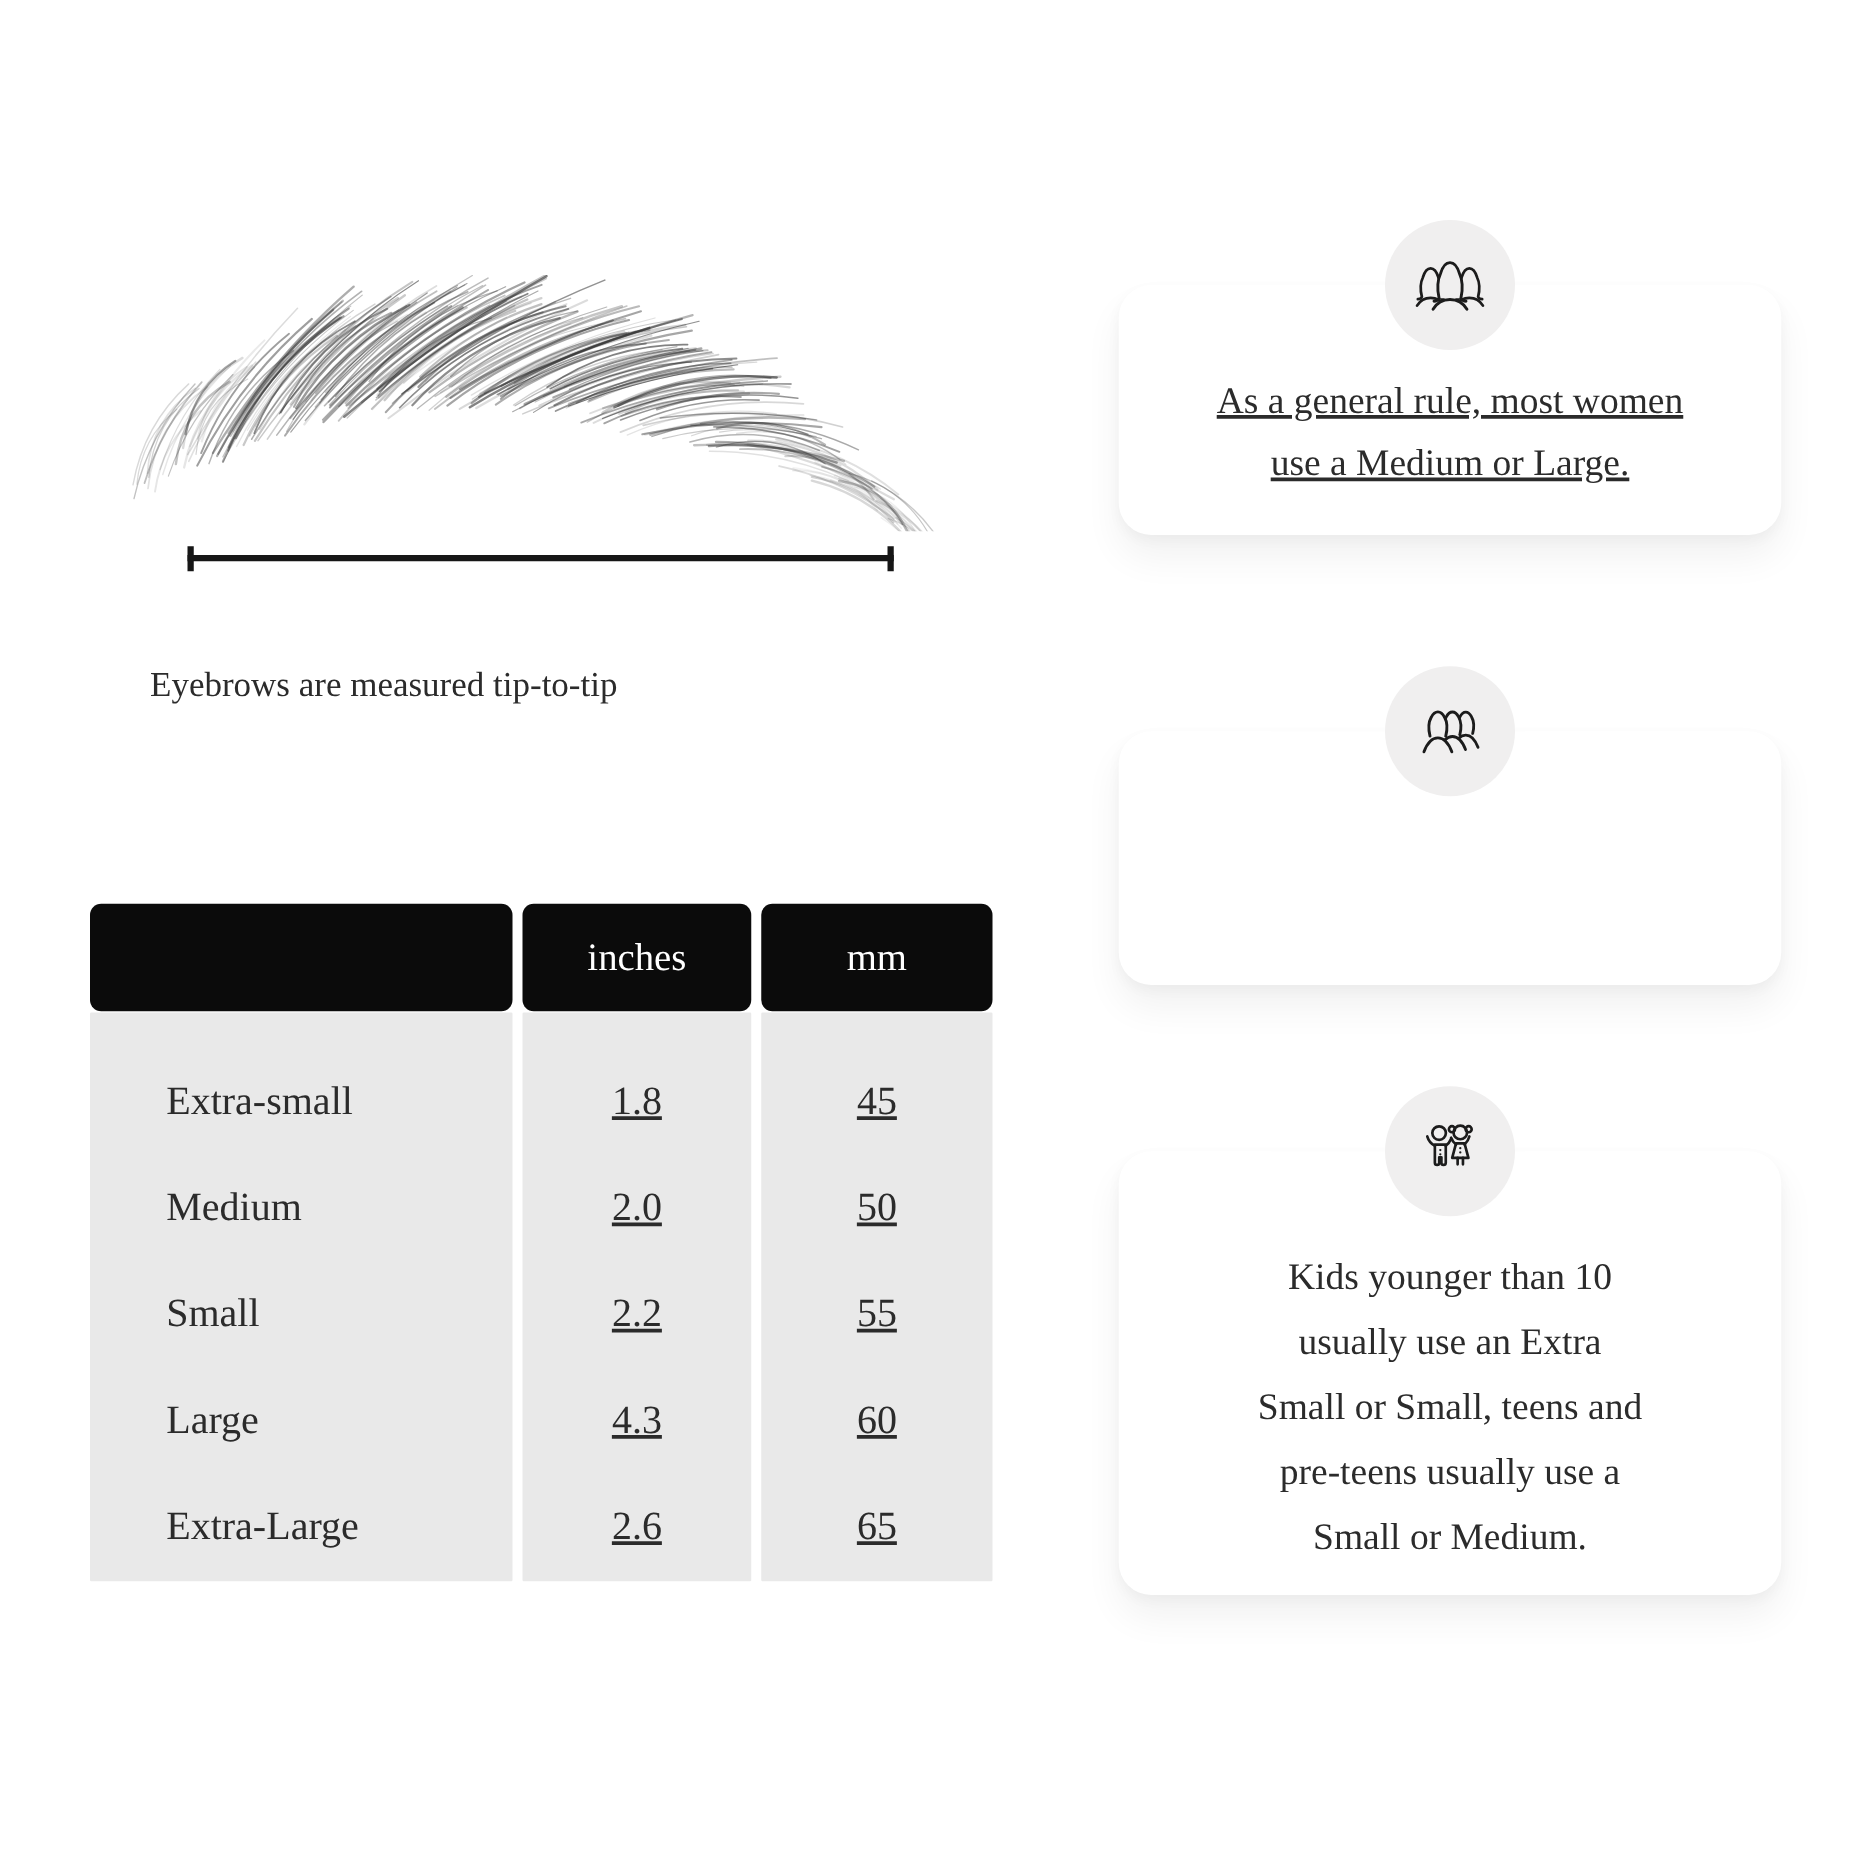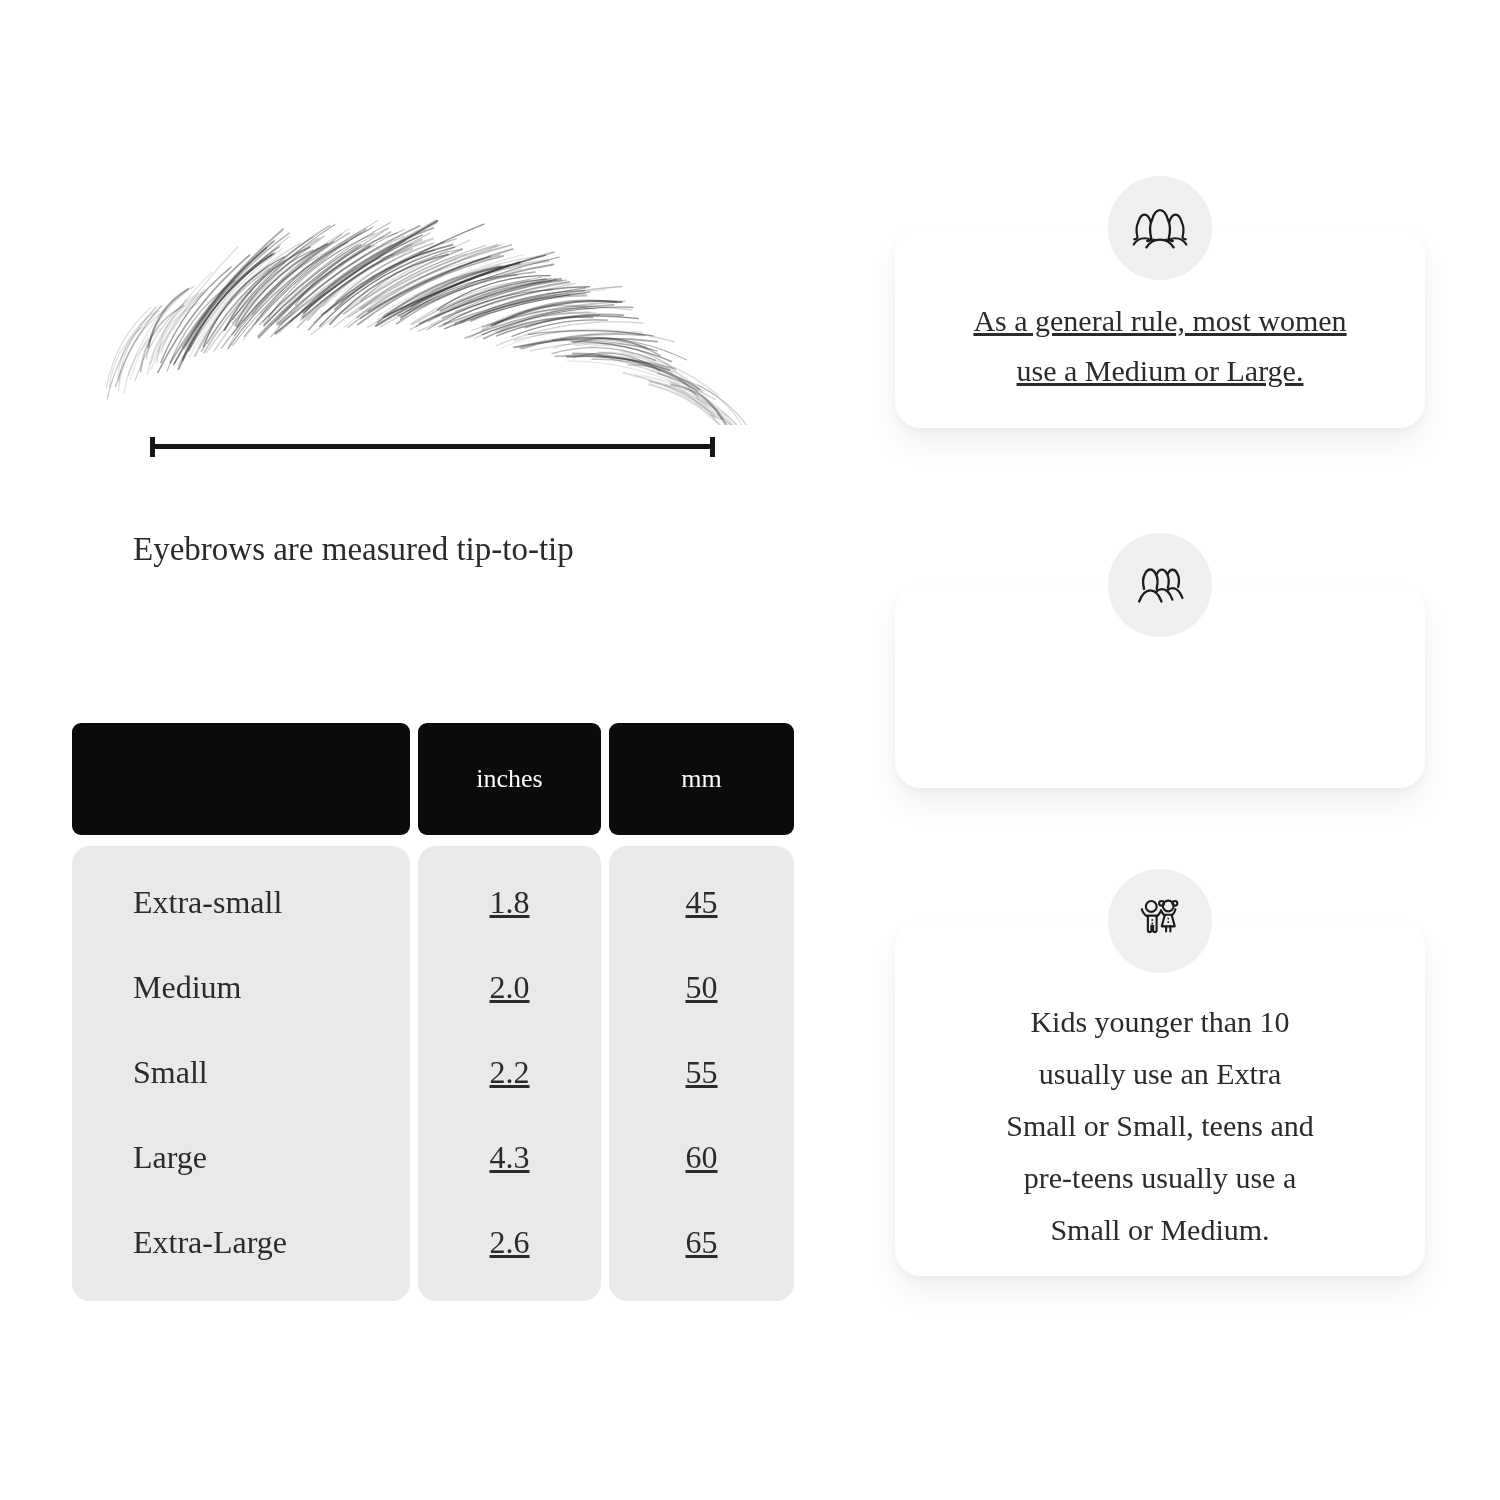--- a/index.html
+++ b/index.html
@@ -15,29 +15,29 @@
     color:var(--text);
   }
   
   .brow{position:absolute;left:105px;top:220px;width:670px;height:205px;}
   
   .measure{position:absolute;left:150px;top:437px;width:565px;height:20px;}
   .measure .bar{position:absolute;left:0;top:7px;width:100%;height:5px;background:var(--measure-line);}
   .measure .cap{position:absolute;top:0;width:5px;height:20px;background:var(--measure-line);}
   .measure .cap.left{left:0;} .measure .cap.right{right:0;}
   
-  .caption{position:absolute;left:133px;top:524px;font-size:33px;line-height:50px;}
+  .caption{position:absolute;left:120px;top:524px;font-size:28px;line-height:50px;}
   .caption span{display:block;}
   
   .table{position:absolute;left:72px;top:723px;display:grid;grid-template-columns:338px 183px 185px;column-gap:8px;}
   .tbl-head{
-    height:112px;border-radius:9px;background:var(--table-header-bg);color:var(--table-header-text);
-    display:flex;align-items:center;justify-content:center;font-size:26px;margin-bottom:11px;
+    height:86px;border-radius:9px;background:var(--table-header-bg);color:var(--table-header-text);
+    display:flex;align-items:center;justify-content:center;font-size:31px;margin-bottom:1px;
   }
-  .tbl-body{height:455px;border-radius:18px;background:var(--table-body-bg);padding-top:14px;box-sizing:border-box;}
+  .tbl-body{height:455px;border-radius:1px;background:var(--table-body-bg);padding-top:28px;box-sizing:border-box;}
   .cell{height:85px;display:flex;align-items:center;font-size:32px;}
   .cell.name{justify-content:flex-start;padding-left:61px;}
   .cell.num{justify-content:center;text-decoration:underline;}
   
   .card{
     position:absolute;left:895px;width:530px;background:var(--card-bg);border-radius:26px;
     box-shadow:0 18px 30px rgba(0,0,0,.055),0 4px 10px rgba(0,0,0,.035);
     box-sizing:border-box;
   }
   .card1{top:228px;height:200px;text-decoration:underline;}

